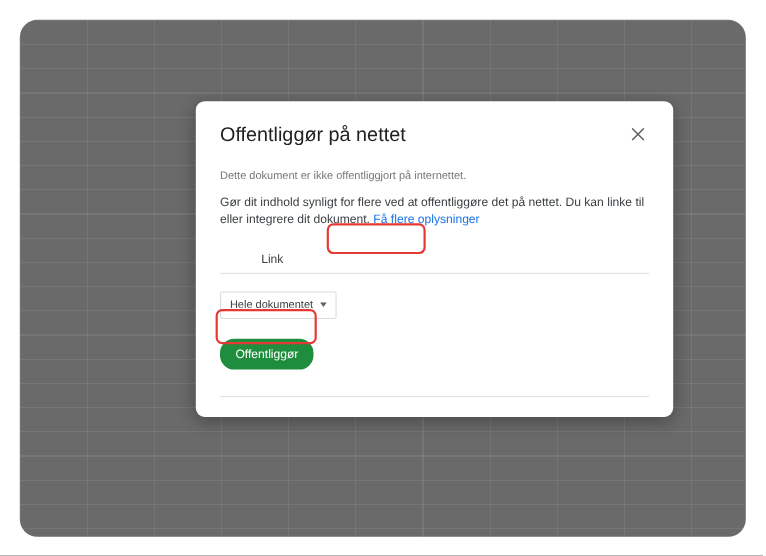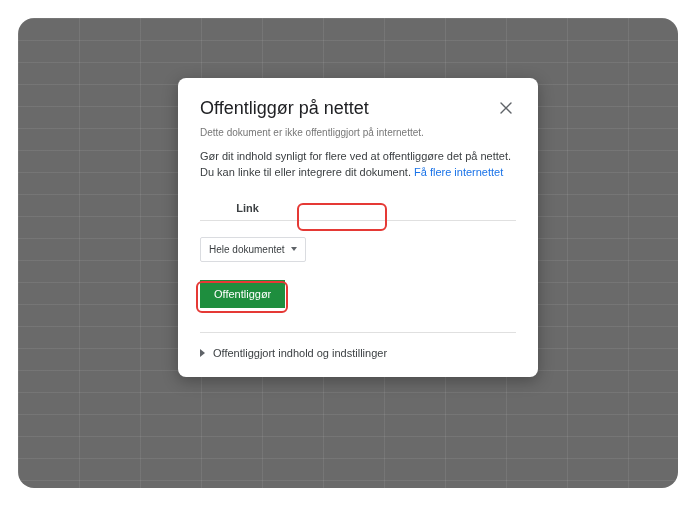--- a/index.html
+++ b/index.html
@@ -24,22 +24,22 @@
     .grid {
       position: absolute;
       inset: 0;
       background-image:
         repeating-linear-gradient(to right, rgba(255,255,255,0.08) 0, rgba(255,255,255,0.08) 1px, transparent 1px, transparent 61px),
         repeating-linear-gradient(to bottom, rgba(255,255,255,0.08) 0, rgba(255,255,255,0.08) 1px, transparent 1px, transparent 22px);
     }
     .dialog {
       position: absolute;
       left: 160px;
-      top: 60px;
-      width: 360px;
+      top: 74px;
+      width: 434px;
       background: #fff;
       border-radius: 8px;
       box-shadow: 0 4px 16px rgba(0,0,0,0.3);
       padding: 20px 0 18px;
     }
     .dialog-inner {
       padding: 0 22px;
     }
     .title-row {
       display: flex;
@@ -58,38 +58,37 @@
       align-items: center;
       justify-content: center;
       color: #5f6368;
       cursor: pointer;
       font-size: 16px;
       line-height: 1;
     }
     .subtitle {
       font-size: 10px;
       color: #777;
-      margin-top: 8px;
+      margin-top: 22px;
     }
     .desc {
       font-size: 11px;
       color: #3c4043;
       margin-top: 10px;
       line-height: 1.5;
     }
     .desc a {
       color: #1a73e8;
       text-decoration: none;
       cursor: pointer;
     }
     .tabs {
       display: flex;
       margin-top: 14px;
       border-bottom: 1px solid #e0e0e0;
-      font-weight: bold;
     }
     .tab {
       flex: 0 0 auto;
       padding: 7px 0 6px;
       font-size: 11px;
       color: #3c4043;
       text-align: center;
       cursor: pointer;
       position: relative;
     }
@@ -142,21 +141,21 @@
       border-top: 4px solid #5f6368;
     }
     .publish-row {
       margin-top: 18px;
       position: relative;
     }
     .publish-btn {
       background: #1e8e3e;
       color: #fff;
       border: none;
-      border-radius: 0;
+      border-radius: 13px;
       padding: 8px 14px;
       font-size: 11px;
       cursor: pointer;
     }
     .highlight-publish {
       left: 178px;
       top: 263px;
       width: 92px;
       height: 32px;
       pointer-events: none;
@@ -197,42 +196,38 @@
         <div class="close-btn">
           <svg width="12" height="12" viewBox="0 0 12 12">
               <path d="M1 1 L11 11 M11 1 L1 11" stroke="#5f6368" stroke-width="1.4" stroke-linecap="round"></path>
             </svg>
         </div>
       </div>
 
       <div class="subtitle">Dette dokument er ikke offentliggjort på internettet.</div>
 
       <div class="desc">
-        <span>Gør dit indhold synligt for flere ved at offentliggøre det på nettet. Du kan linke til eller integrere dit dokument. </span><a>Få flere internettet</a>
+        <span>Gør dit indhold synligt for flere ved at offentliggøre det på nettet. Du kan linke til eller integrere dit dokument. </span><a>Få flere oplysninger</a>
       </div>
 
       <div class="tabs">
         <div class="tab tab-link">Link</div>
       </div>
 
       <div class="select-row">
         <div class="select">
           <span>Hele dokumentet</span>
           <span class="caret"></span>
         </div>
       </div>
 
       <div class="publish-row">
         <button class="publish-btn">Offentliggør</button>
       </div>
     </div>
 
     <div class="divider"></div>
 
-    <div class="expand-row">
-      <span class="triangle-right"></span>
-      <span class="expand-label">Offentliggjort indhold og indstillinger</span>
-    </div>
   </div>
 
   <div class="highlight-box highlight-integrer"></div>
   <div class="highlight-box highlight-publish"></div>
 </div>
 
 </body></html>

